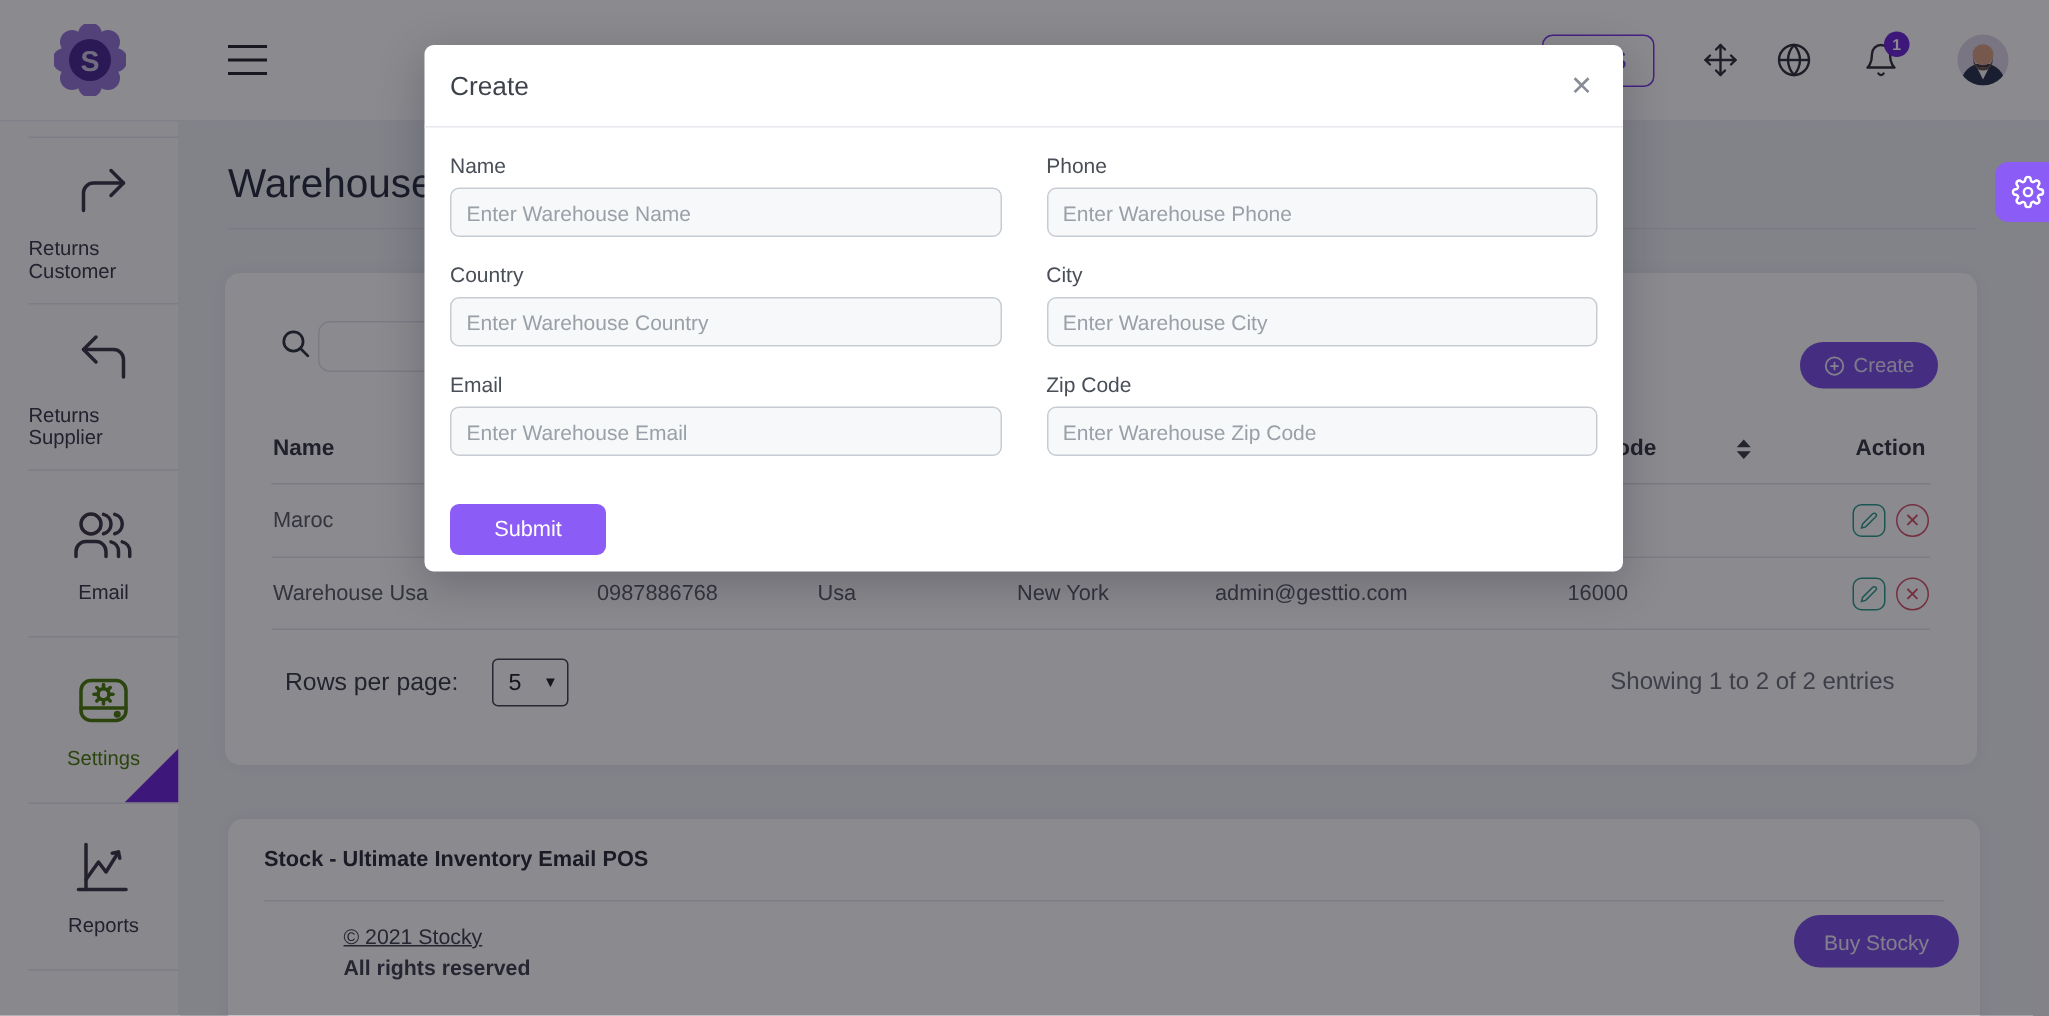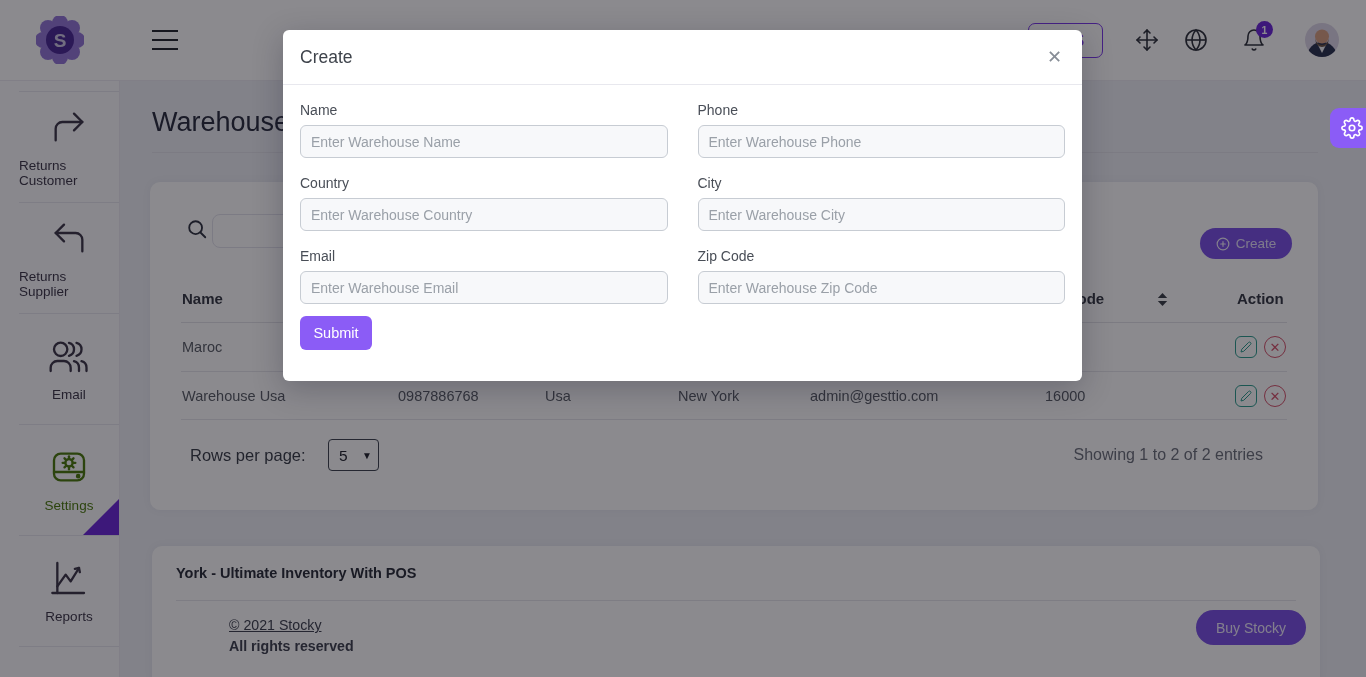--- a/index.html
+++ b/index.html
@@ -116,21 +116,21 @@
   .modal-title { font-size:17.5px; color:#3e434b; }
   .modal-close { border:none; background:none; font-size:18px; color:#878d96;
                  cursor:pointer; font-family:inherit; line-height:1; }
   .modal-body { padding:17px 17px 0; }
   .fgrid { display:grid; grid-template-columns:1fr 1fr; column-gap:30px; row-gap:17px; }
   .field label { display:block; font-size:14px; color:#494e57; margin-bottom:7px; }
   .field input { width:100%; height:33px; background:#f7f8fa; border:1px solid #c7ccd3;
                  border-radius:6px; padding:12px 10px; font-size:14px; color:#333;
                  font-family:inherit; }
   .field input::placeholder { color:#9aa0a8; }
-  .submit-btn { margin-top:12px; width:72px; height:34px; background:#8b5cf6; color:#fff;
+  .submit-btn { margin-top:32px; width:104px; height:34px; background:#8b5cf6; color:#fff;
                 border:none; border-radius:6px; font-size:14.5px; font-family:inherit;
                 cursor:pointer; }
 </style>
 </head>
 <body>
 
 <div>
 
   <header class="topbar">
     <svg class="logo" viewBox="0 0 48 48">
@@ -315,21 +315,21 @@
 
       <span class="rpp-label">Rows per page:</span>
       <select class="rpp-select">
         <option>5</option>
       </select>
       <span class="rpp-chev">▼</span>
       <span class="showing">Showing 1 to 2 of 2 entries</span>
     </section>
 
     <section class="card footer-card">
-      <div class="f-title">York - Ultimate Inventory With POS</div>
+      <div class="f-title">Stock - Ultimate Inventory Email POS</div>
       <div class="f-divider"></div>
       <div class="f-copy">© 2021 Stocky</div>
       <div class="f-rights">All rights reserved</div>
       <button class="buy-btn">Buy Stocky</button>
     </section>
   </main>
 </div>
 
 <div class="overlay"></div>
 

